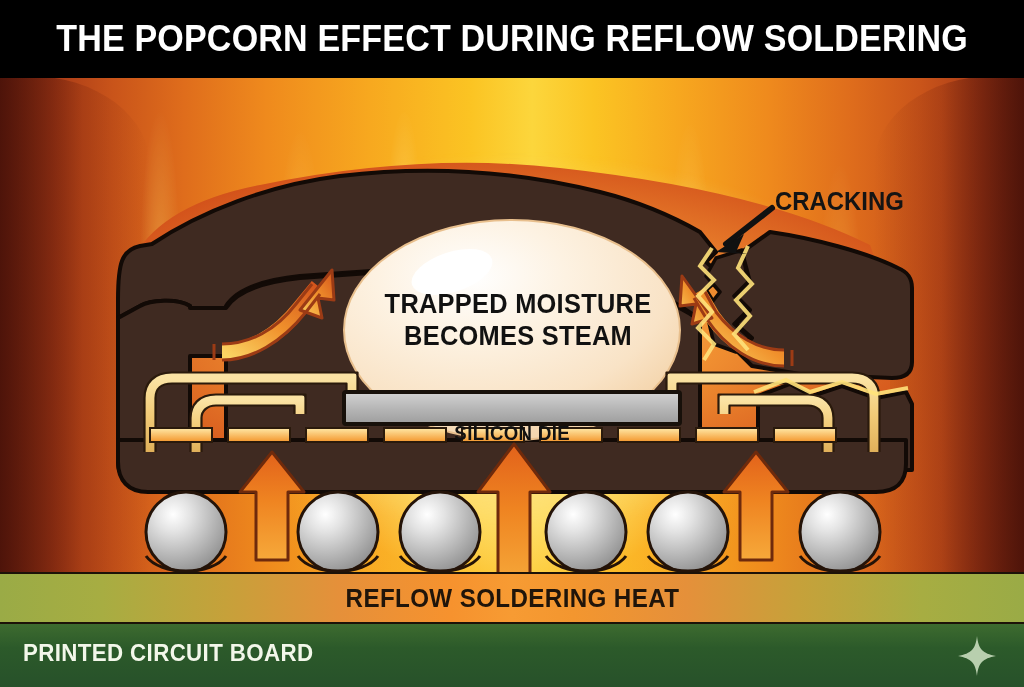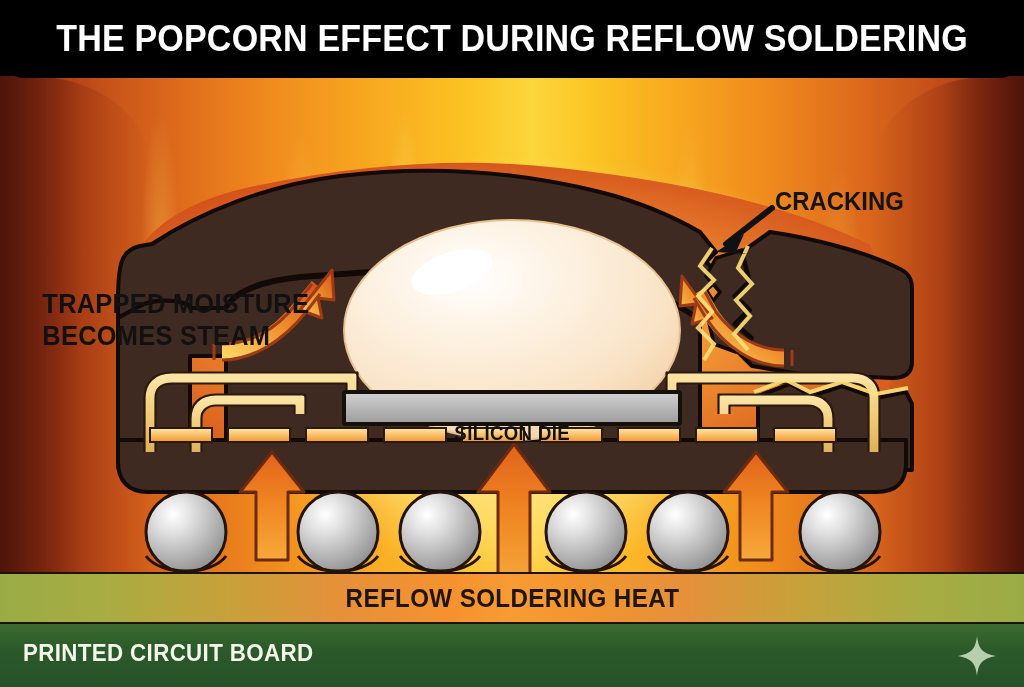--- a/index.html
+++ b/index.html
@@ -5,21 +5,21 @@
   html,body{margin:0;padding:0;background:#000;}
   *{box-sizing:border-box;}
   #stage{
     position:relative;width:1024px;height:687px;overflow:hidden;
     background:#000;font-family:"Liberation Sans",sans-serif;
   }
 
   
   .titlebar{
     position:absolute;left:0;top:0;width:1024px;height:78px;
-    background:#000;z-index:60;border-radius:24px;
+    background:#000;z-index:60;
   }
   .titlebar .t{
     position:absolute;left:0;top:0;width:1024px;height:78px;
     display:flex;align-items:center;justify-content:center;
     color:#fff;font-weight:700;font-size:37px;letter-spacing:.2px;
     transform:scaleX(.92);transform-origin:center center;
     white-space:nowrap;
   }
 
   
@@ -64,21 +64,21 @@
        rgba(255,220,110,.40) 70%, rgba(255,210,90,0) 88%);
     filter:blur(3px);
   }
 
   
   .chipsvg{position:absolute;left:0;top:0;width:1024px;height:687px;z-index:10;}
 
   
   .lbl{position:absolute;z-index:40;font-weight:700;white-space:nowrap;}
   .steam-text{
-    left:0;top:288px;width:1024px;
+    left:0;top:288px;width:1024px;text-align:center;
     color:#111;font-size:27px;line-height:32px;letter-spacing:.3px;padding-left:12px;
   }
   .steam-text span{display:block;transform:scaleX(.94);}
   .crack-lbl{
     left:775px;top:186px;color:#141414;font-size:26px;
     transform:scaleX(.92);transform-origin:left center;
   }
   .die-lbl{
     left:0;top:398px;width:1024px;text-align:center;
     color:#111;font-size:20px;letter-spacing:.4px;margin-top:24px;

